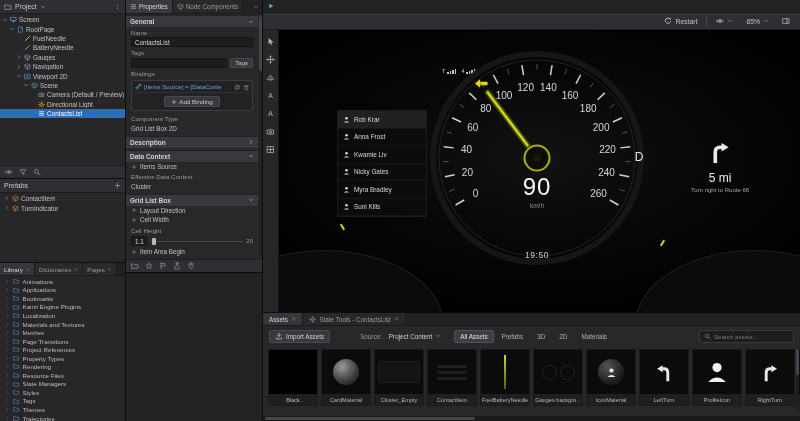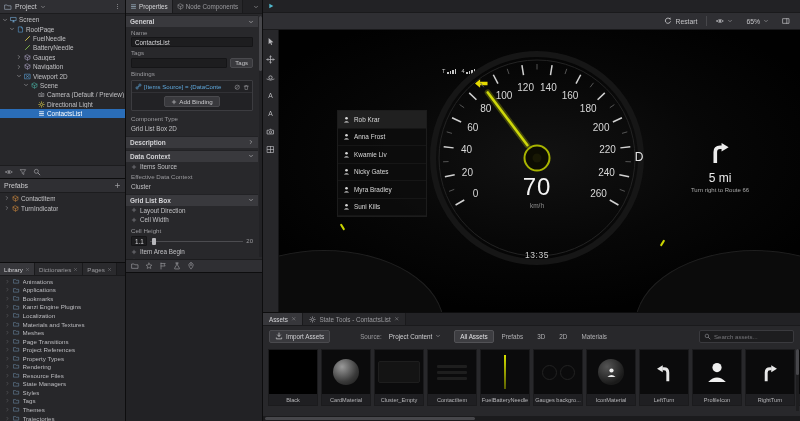--- a/index.html
+++ b/index.html
@@ -863,25 +863,25 @@
               <text x="174.14498085733715" y="82.96282814038315" text-anchor="middle" font-size="10" fill="#d8d8d8" font-family="Liberation Sans, sans-serif">200</text>
               <text x="180.48233006096183" y="104.84189570187206" text-anchor="middle" font-size="10" fill="#d8d8d8" font-family="Liberation Sans, sans-serif">220</text>
               <text x="179.56513629500103" y="127.60182425809917" text-anchor="middle" font-size="10" fill="#d8d8d8" font-family="Liberation Sans, sans-serif">240</text>
               <text x="171.48780366869516" y="148.9" text-anchor="middle" font-size="10" fill="#d8d8d8" font-family="Liberation Sans, sans-serif">260</text>
               <line x1="100.38812377219234" y1="97.20891578554398" x2="60.739134332485754" y2="44.44569340091289" stroke="rgba(205,215,10,0.28)" stroke-width="6" stroke-linecap="round"></line>
               <line x1="100.38812377219234" y1="97.20891578554398" x2="60.739134332485754" y2="44.44569340091289" stroke="#cdd70a" stroke-width="2.6" stroke-linecap="round"></line>
               <circle cx="110" cy="110" r="12.5" fill="#0c0c02" stroke="#a8b400" stroke-width="2"></circle>
               <circle cx="110" cy="110" r="4.5" fill="#181804"></circle>
             </svg>
           <div class="speed">
-            <span>70</span>
+            <span>90</span>
             <span class="unit">km/h</span>
           </div>
           <div class="gear">D</div>
-          <div class="clock">13:35</div>
+          <div class="clock">19:50</div>
           <div class="contacts" id="contacts">
               <div class="crow sel">
                 <svg viewBox="0 0 12 12" width="7" height="7">
                   <circle cx="6" cy="3.8" r="2.3" fill="#d8d8d8"></circle>
                   <path d="M1.6 11Q6 6.6 10.4 11Z" fill="#d8d8d8"></path>
                 </svg>
                 <span>Rob Krar</span>
               </div>
               <div class="crow">
                 <svg viewBox="0 0 12 12" width="7" height="7">

